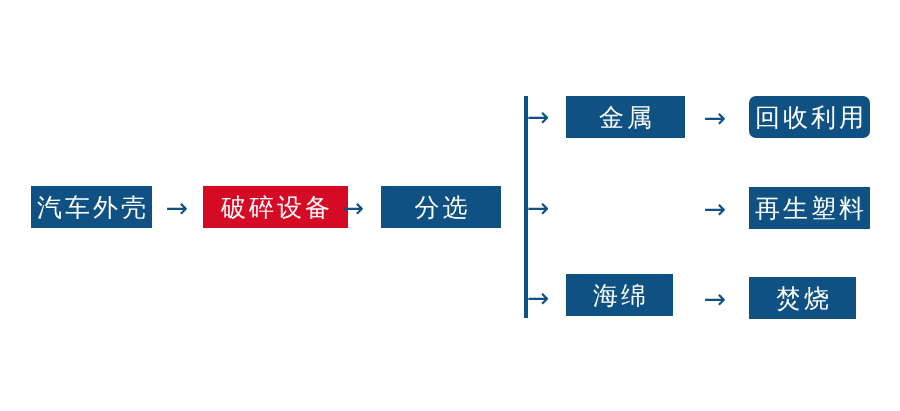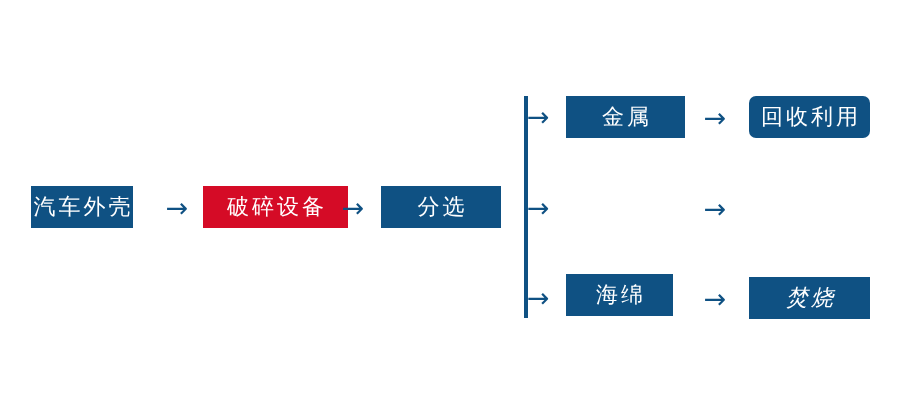--- a/index.html
+++ b/index.html
@@ -17,21 +17,21 @@
     height: 411px;
     background: #ffffff;
     overflow: hidden;
   }
   .node {
     position: absolute;
     display: flex;
     align-items: center;
     justify-content: center;
     color: #ffffff;
-    font-size: 22px;
+    font-size: 25px;
     letter-spacing: 3px;
     text-indent: 3px;
     line-height: 1;
     font-weight: 400;
     box-sizing: border-box;
     white-space: nowrap;
     font-family: "Liberation Sans", "DejaVu Sans", sans-serif;
   }
   .node.blue  { background: #0f5183; }
   .node.red   { background: #d50b26; }
@@ -62,21 +62,21 @@
     align-items: center;
     font-family: "DejaVu Sans", sans-serif;
     user-select: none;
   }
 </style>
 </head>
 <body>
 
 <div id="canvas">
 
-  <div class="node blue" style="left:31px; top:186px; width:102px; height:42px;text-align:right;">汽车外壳</div>
+  <div class="node blue" style="left:31px; top:186px; width:121px; height:42px;text-align:right;">汽车外壳</div>
 
   <div class="arrow" style="left:160px; top:191px; width:34px; height:32px;">→</div>
 
   <div class="node red" style="left:203px; top:186px; width:145px; height:42px;">破碎设备</div>
 
   <div class="arrow" style="left:336px; top:191px; width:34px; height:32px;">→</div>
 
   <div class="node blue" style="left:381px; top:186px; width:120px; height:42px;">分选</div>
 
   <div class="bus" style="left:524px; top:96px; width:4px; height:222px;"></div>
@@ -87,22 +87,23 @@
 
   <div class="arrow" style="left:698px; top:101px; width:34px; height:32px;">→</div>
 
   <div class="node blue" style="left:749px; top:96px; width:121px; height:42px;border-radius:7px;">回收利用</div>
 
   <div class="branch-arrow" style="left:527px; top:191px; width:34px; height:32px;">→</div>
 
 
   <div class="arrow" style="left:698px; top:192px; width:34px; height:32px;">→</div>
 
+  <div class="node blue" style="left:749px; top:187px; width:121px; height:42px;">再生塑料</div>
 
   <div class="branch-arrow" style="left:527px; top:281px; width:34px; height:32px;">→</div>
 
   <div class="node blue" style="left:566px; top:274px; width:107px; height:42px;">海绵</div>
 
   <div class="arrow" style="left:698px; top:282px; width:34px; height:32px;">→</div>
 
-  <div class="node blue" style="left:749px; top:277px; width:121px; height:42px;font-style:italic;">焚烧</div>
+  <div class="node blue" style="left:749px; top:277px; width:107px; height:42px;">焚烧</div>
 
 </div>
 
 </body></html>

